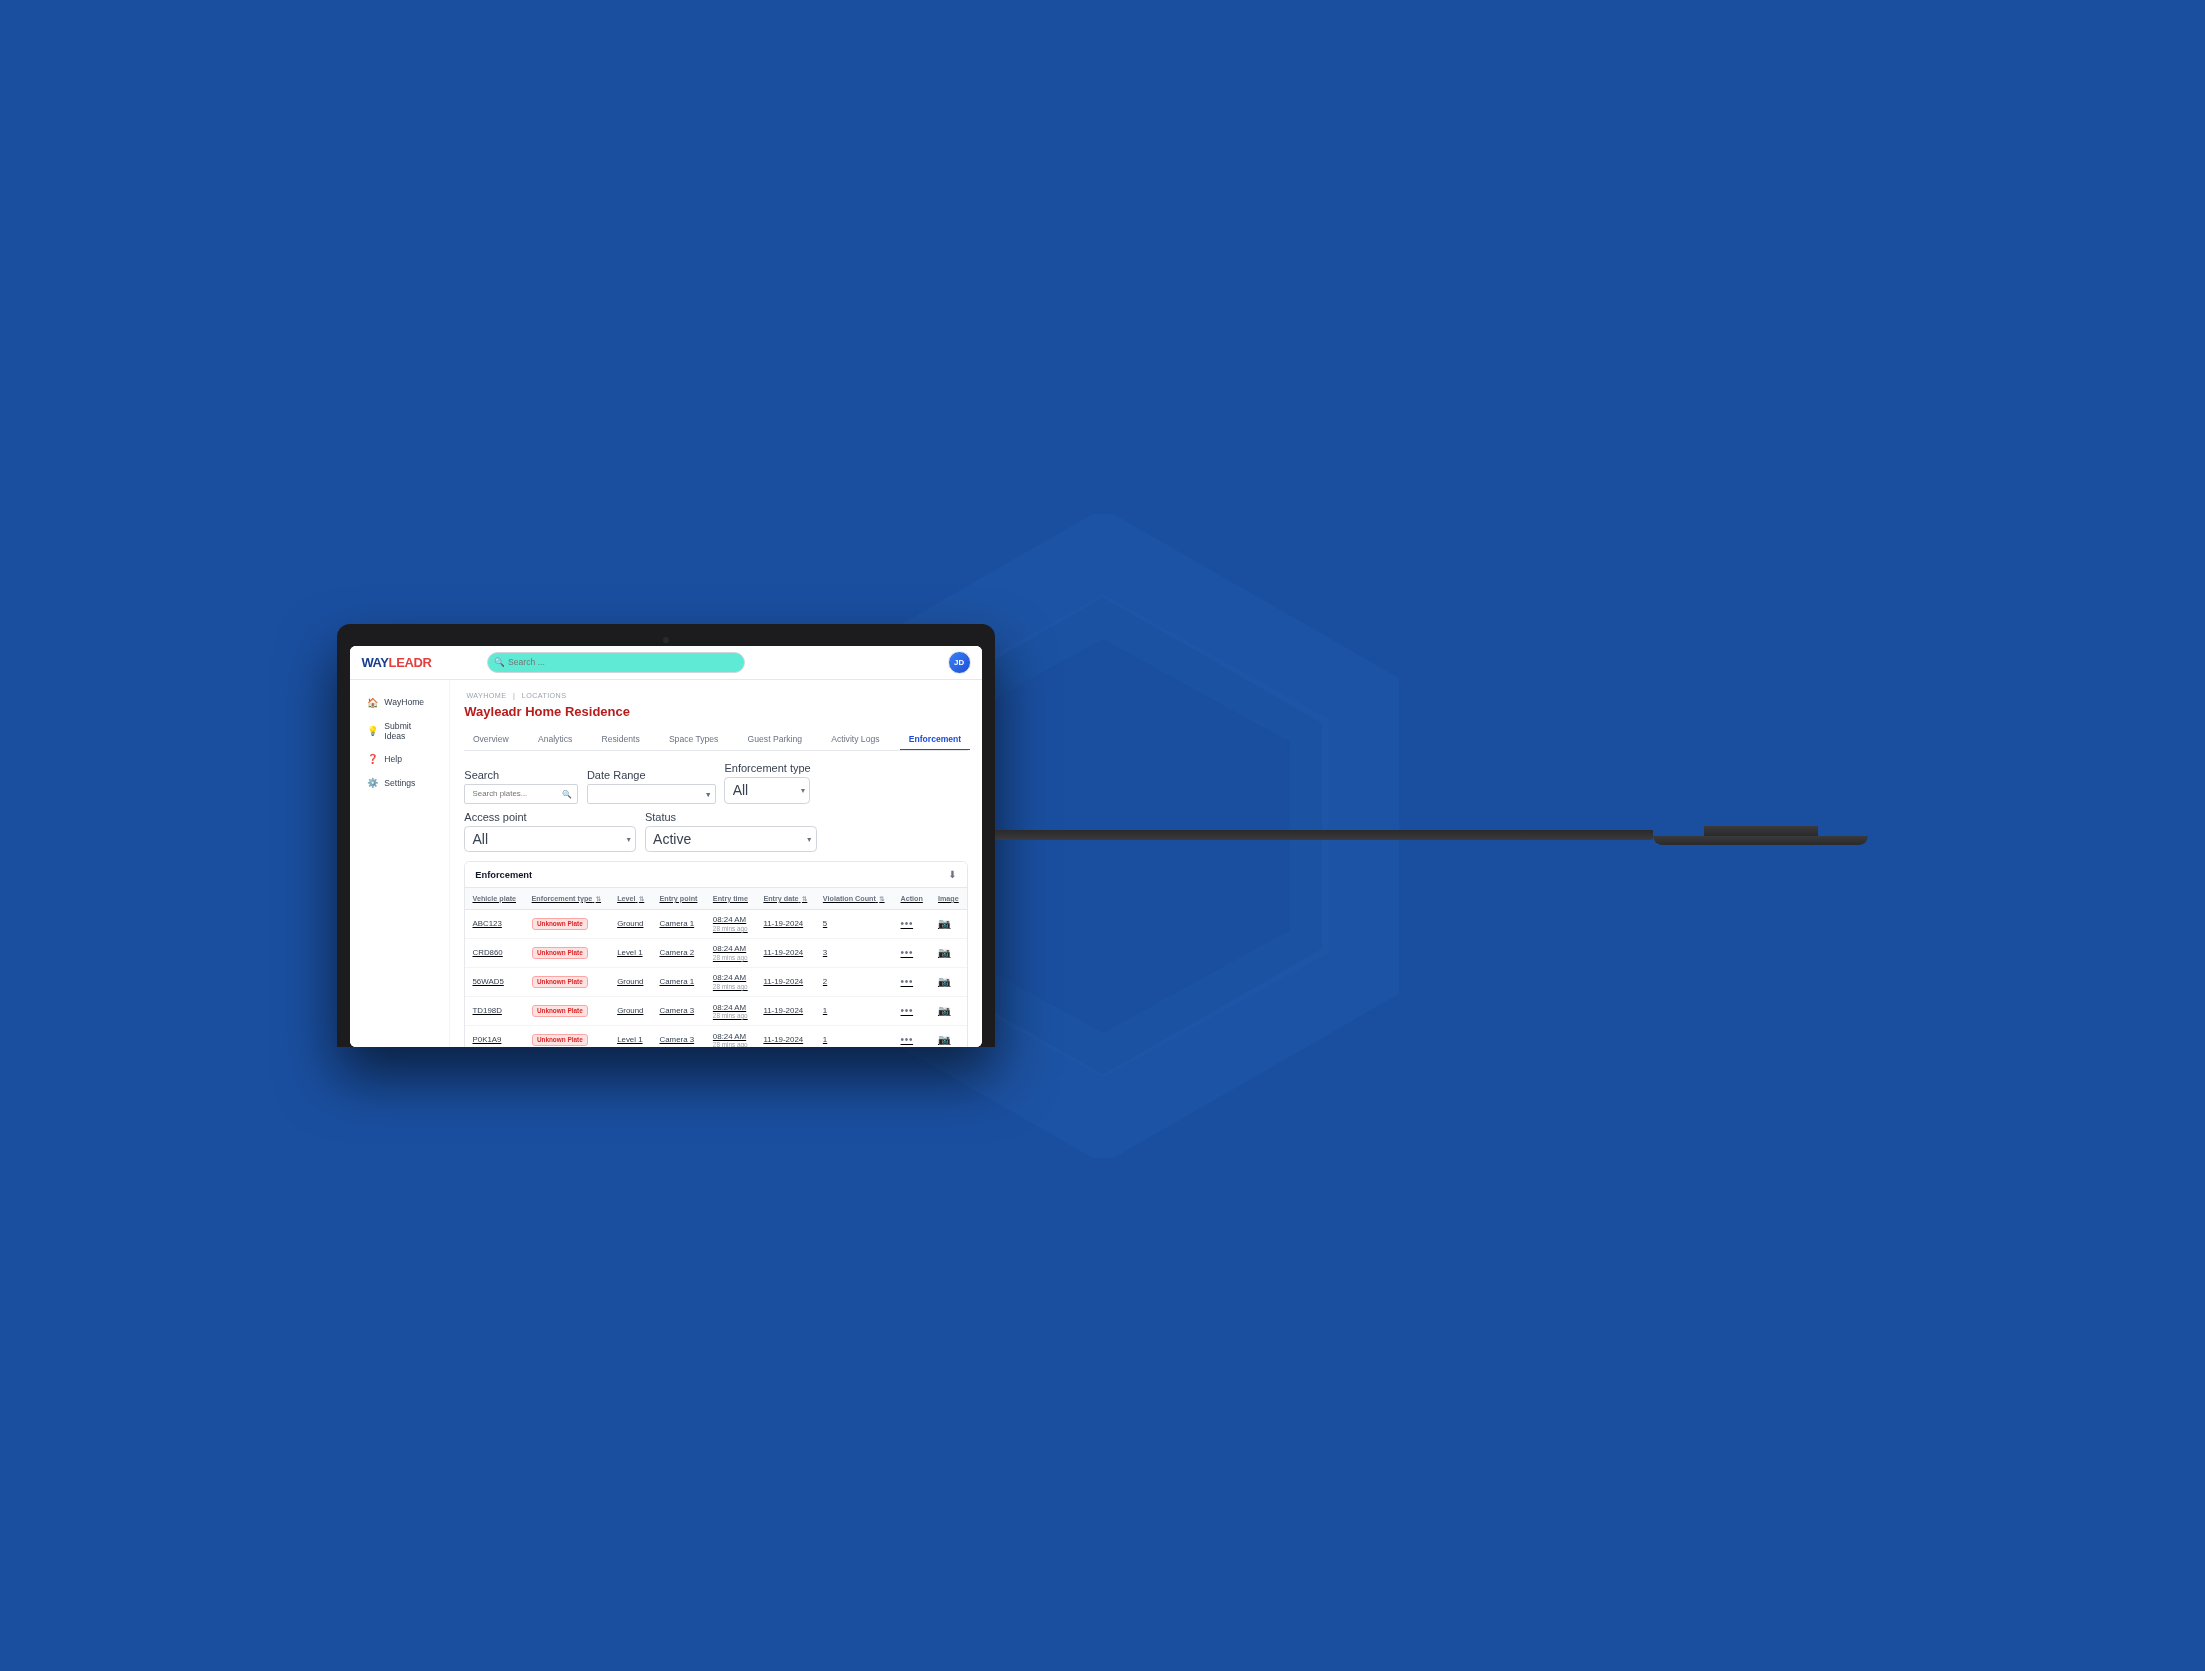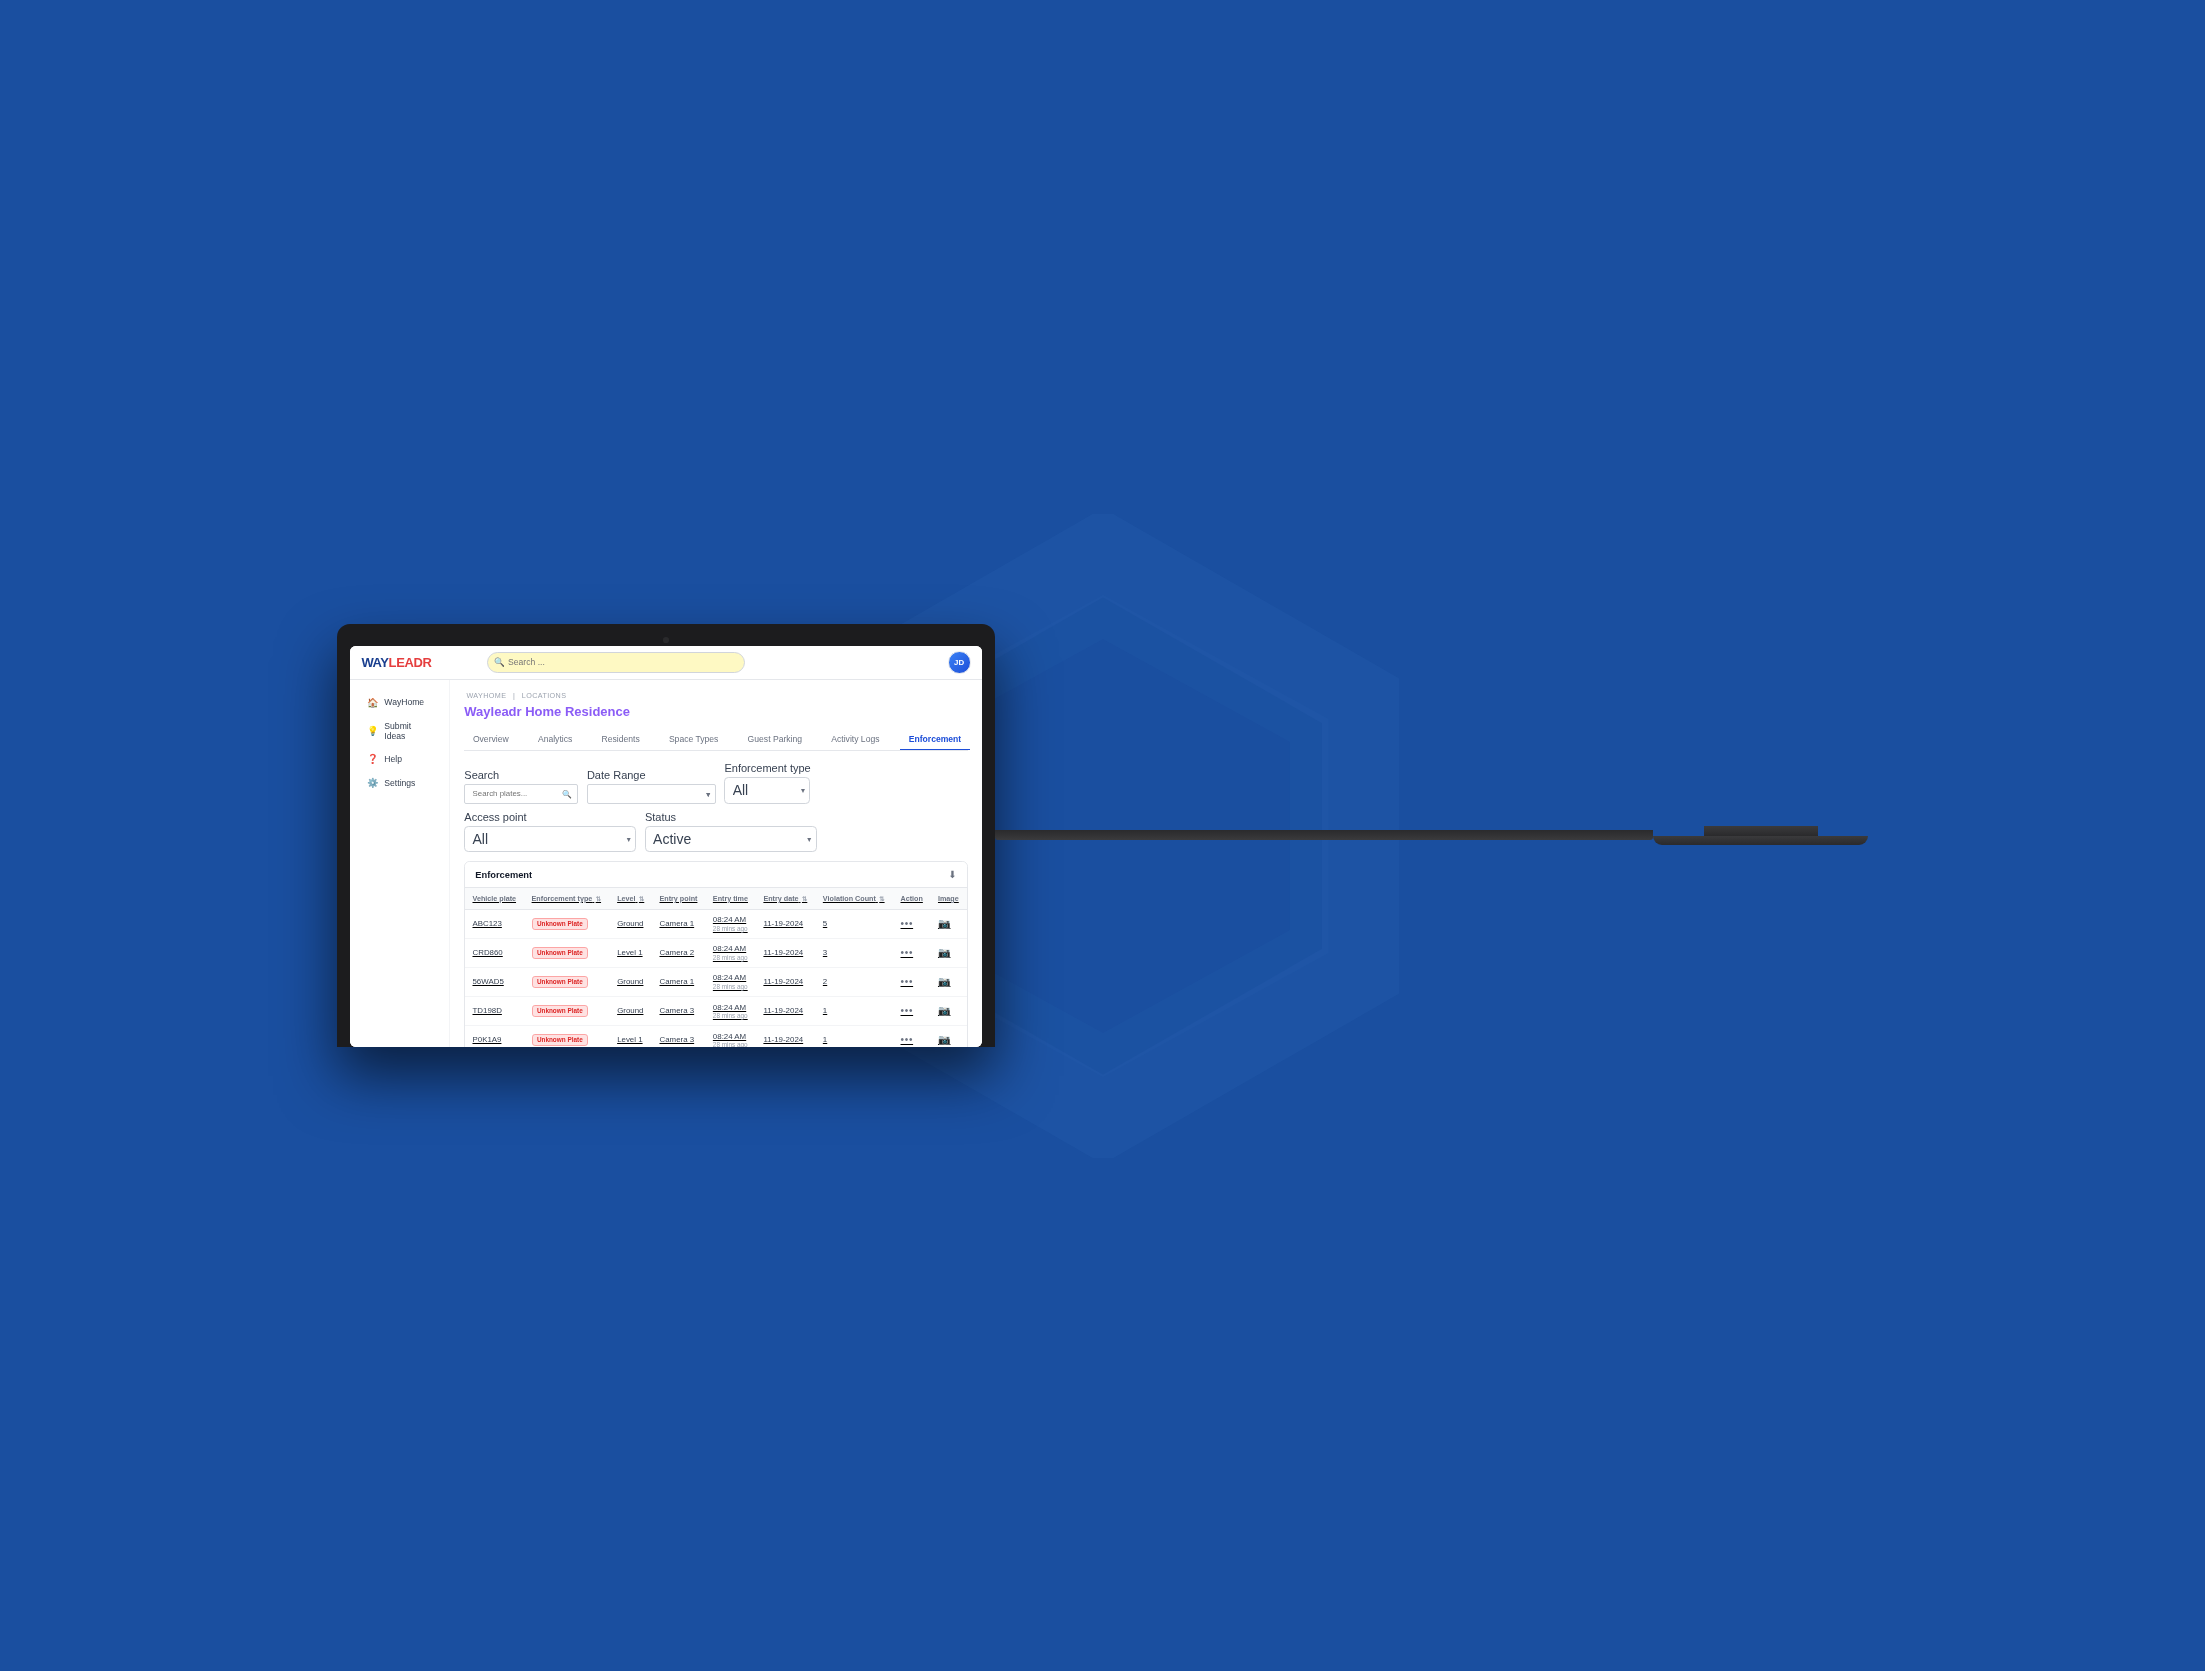--- a/index.html
+++ b/index.html
@@ -109,21 +109,21 @@
     }
 
     .search-bar input {
       width: 100%;
       padding: 4.3px 8.6px 4.3px 23px;
       border: 0.7px solid #d1d5db;
       border-radius: 14.3px;
       font-size: 8.6px;
       color: #6b7280;
       outline: none;
-      background: #fef9c3;
+      background: #5eead4;
     }
 
     .search-icon-wrap {
       position: absolute;
       left: 7.2px;
       top: 50%;
       transform: translateY(-50%);
       color: #9ca3af;
       font-size: 8.6px;
     }
@@ -193,21 +193,21 @@
       margin-bottom: 4.3px;
       text-transform: uppercase;
       letter-spacing: 0.4px;
     }
 
     .breadcrumb span { color: #9ca3af; margin: 0 2.1px; }
 
     .page-title {
       font-size: 13px;
       font-weight: 700;
-      color: #8b5cf6;
+      color: #b91c1c;
       margin-bottom: 8.6px;
     }
 
     
     .tabs {
       display: flex;
       gap: 12px;
       border-bottom: 0.7px solid #e5e7eb;
       margin-bottom: 11.4px;
     }

